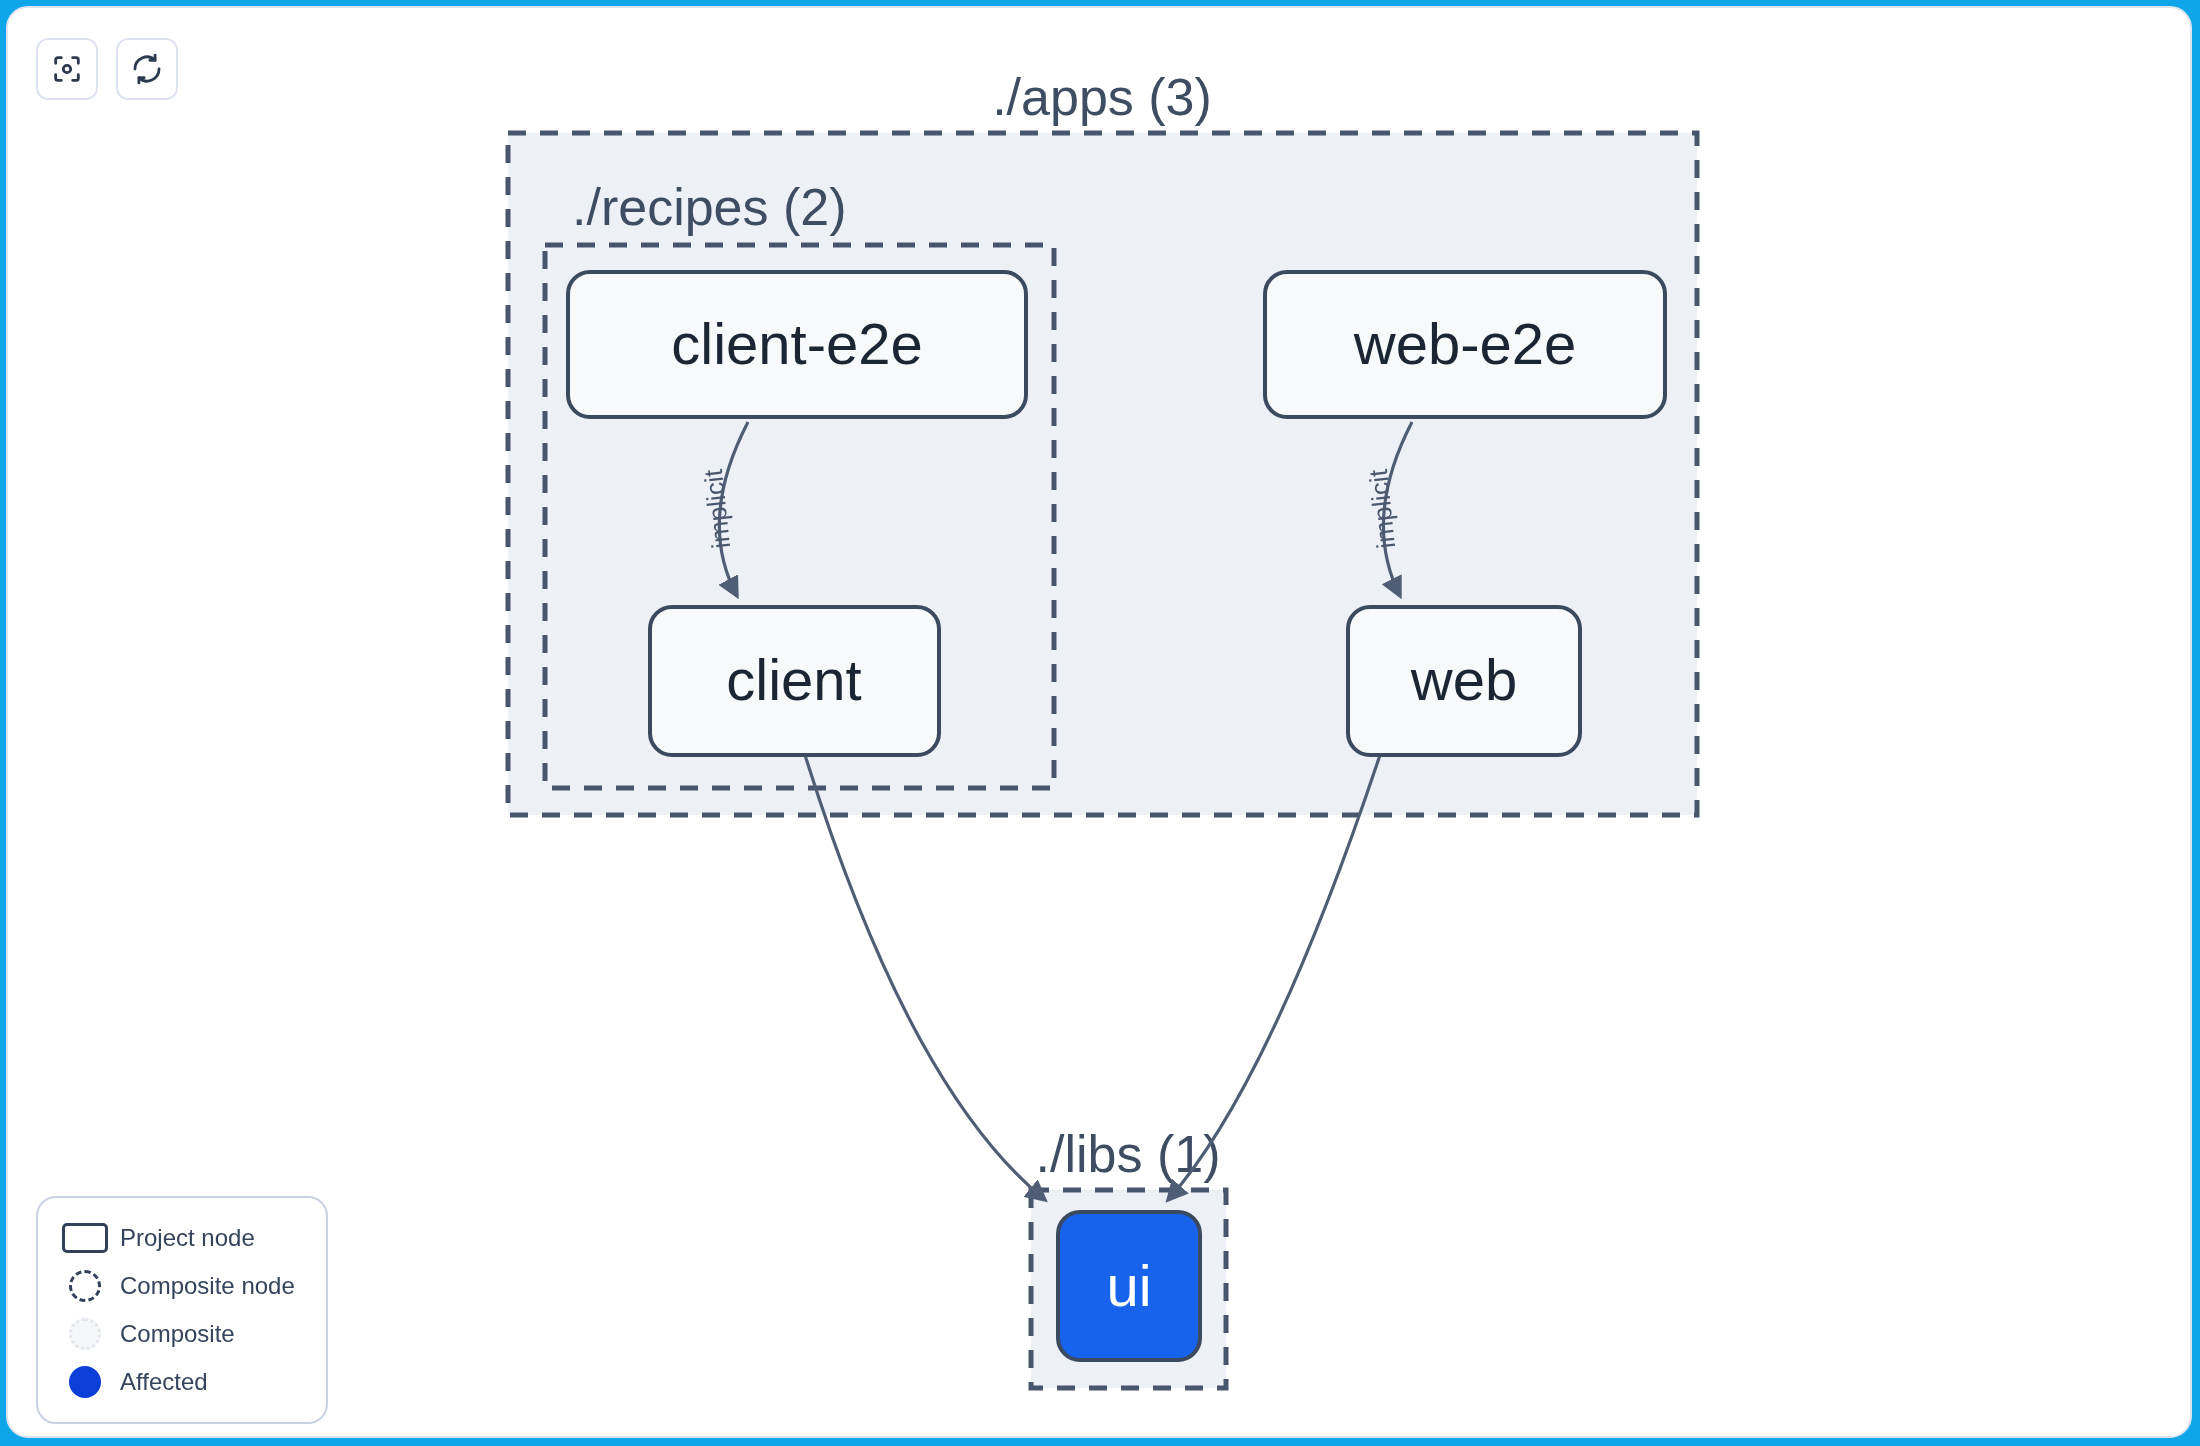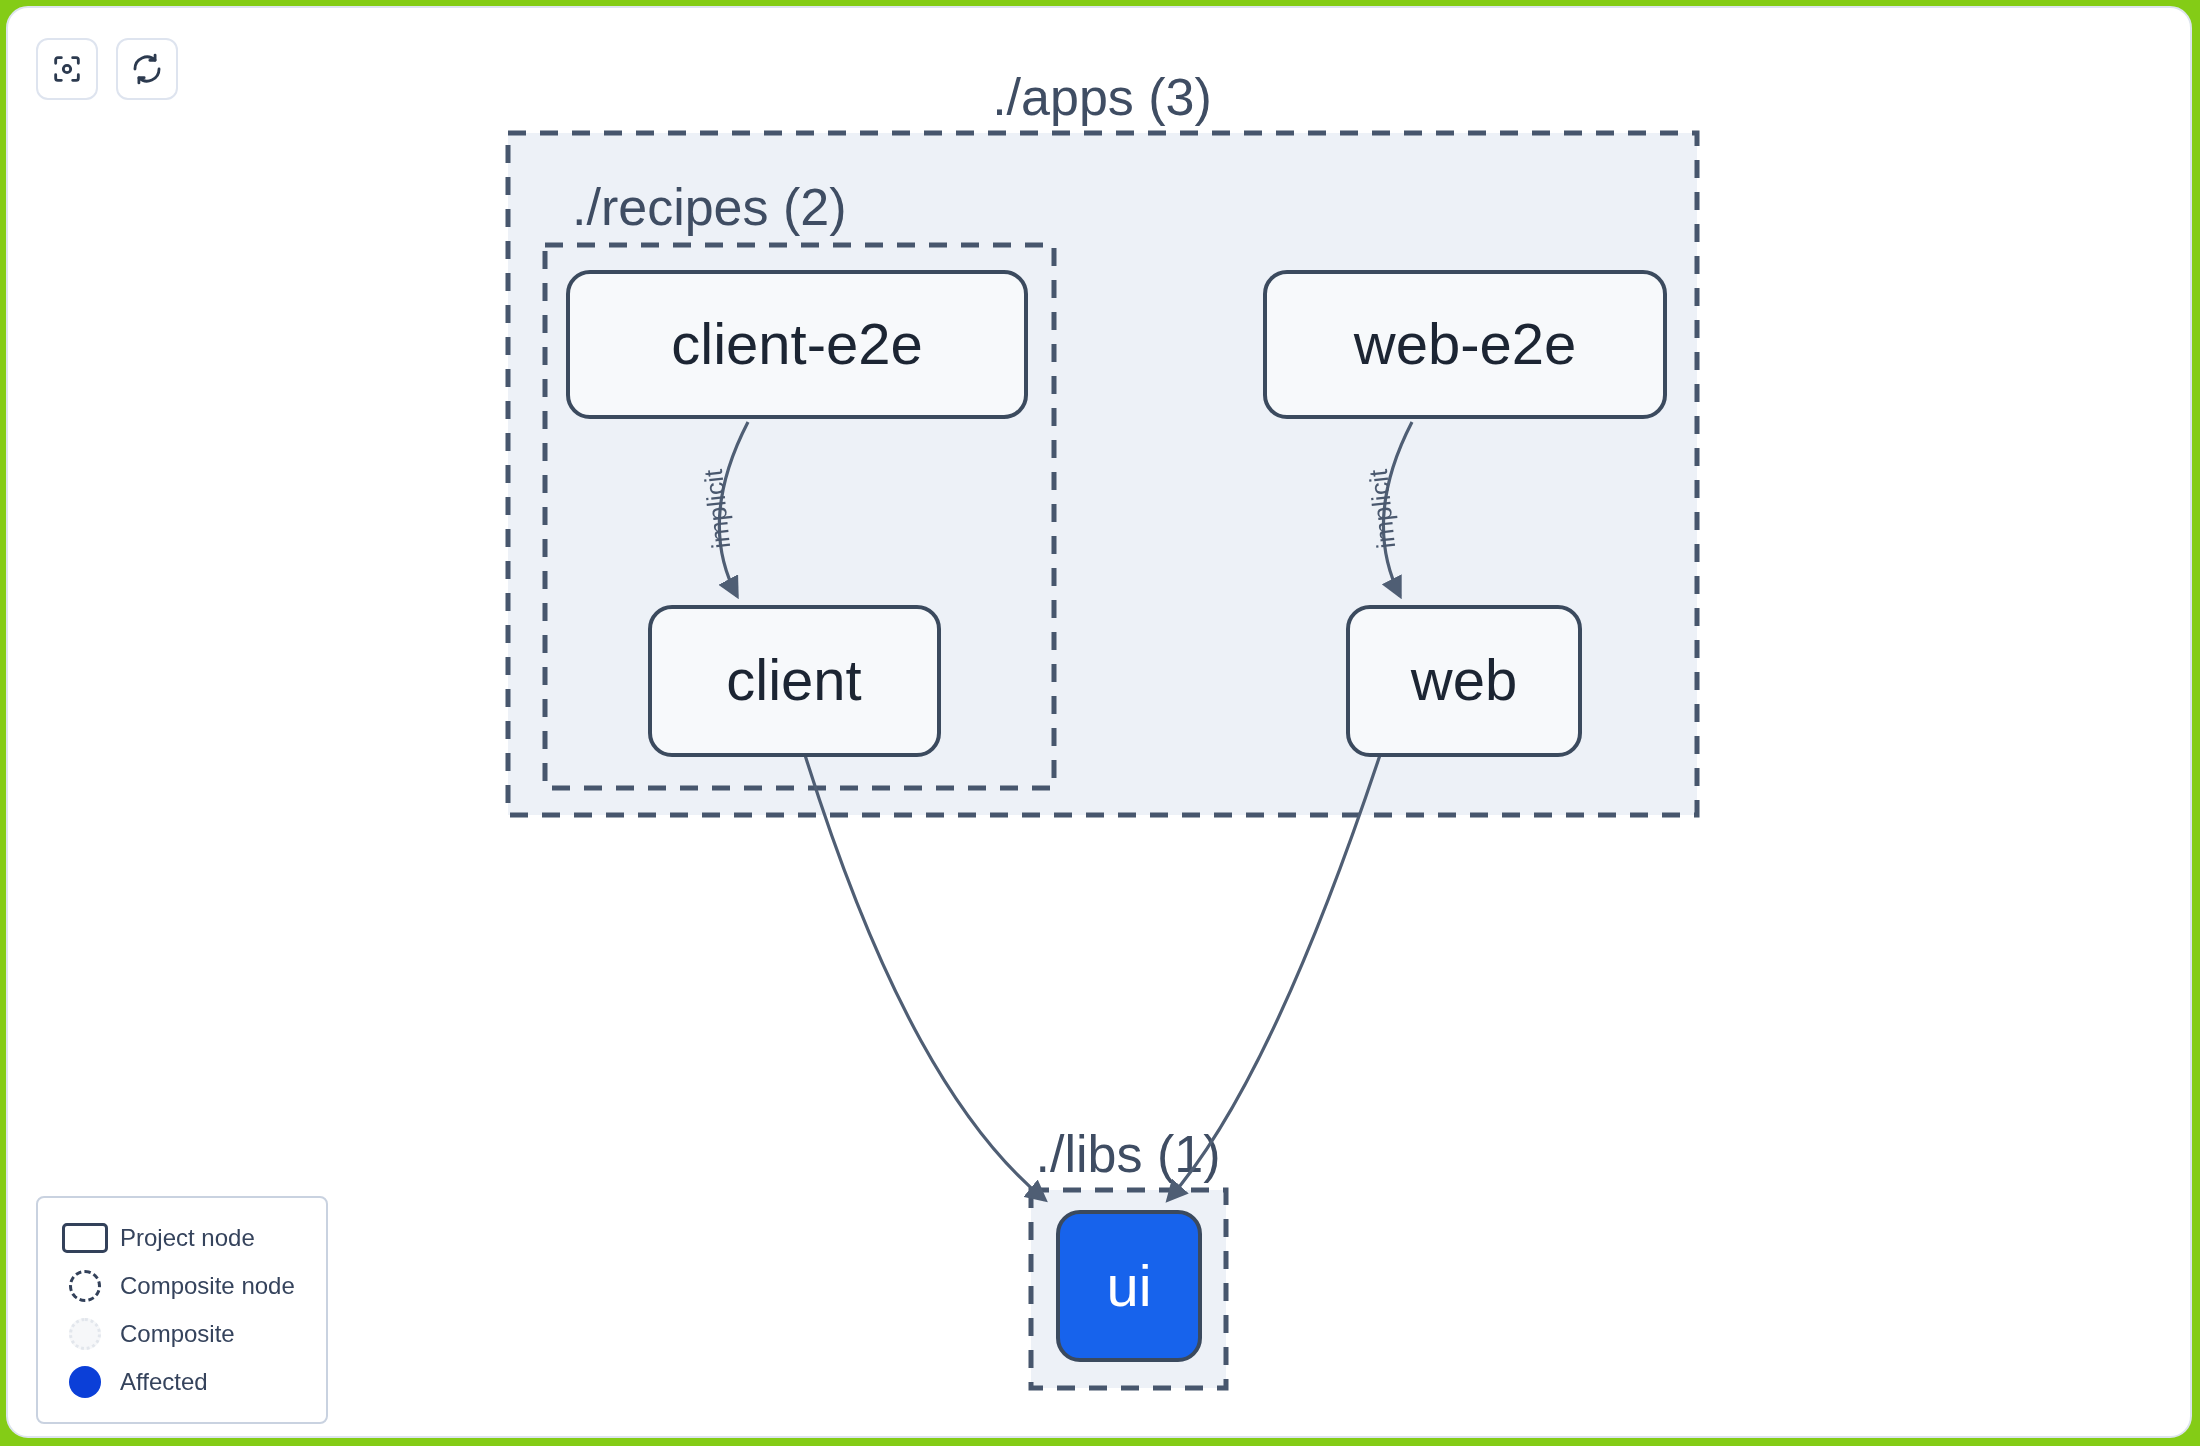--- a/index.html
+++ b/index.html
@@ -6,21 +6,21 @@
     margin: 0;
     padding: 0;
     background: #ffffff;
     font-family: "Liberation Sans", sans-serif;
   }
   #root {
     position: relative;
     width: 2200px;
     height: 1446px;
     overflow: hidden;
-    background: #84cc16;
+    background: #0ea5e9;
   }
   
   .canvas-card {
     position: absolute;
     left: 6px;
     top: 6px;
     width: 2186px;
     height: 1432px;
     border: 2px solid #dde4ee;
     border-radius: 22px;
@@ -102,21 +102,21 @@
     stroke-width: 3.2;
   }
 
   
   .legend {
     position: absolute;
     left: 36px;
     top: 1196px;
     width: 292px;
     border: 2px solid #c9d2e0;
-    border-radius: 8px;
+    border-radius: 20px;
     background: #ffffff;
     padding: 16px 18px;
     box-sizing: border-box;
     z-index: 30;
   }
   .legend-row {
     display: flex;
     align-items: center;
     height: 48px;
   }

